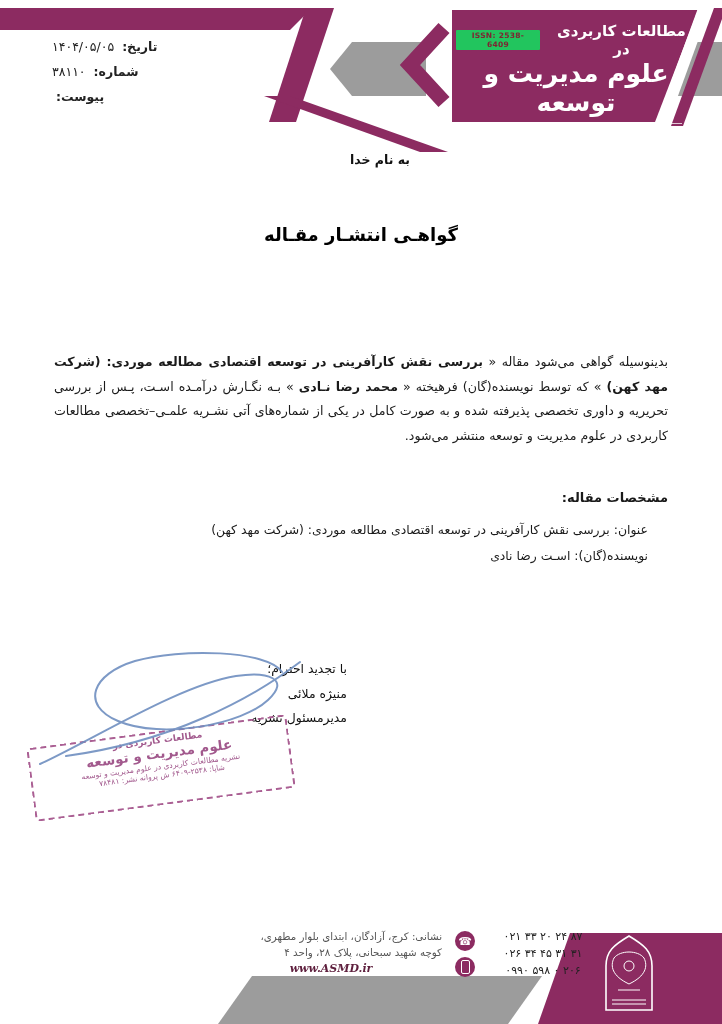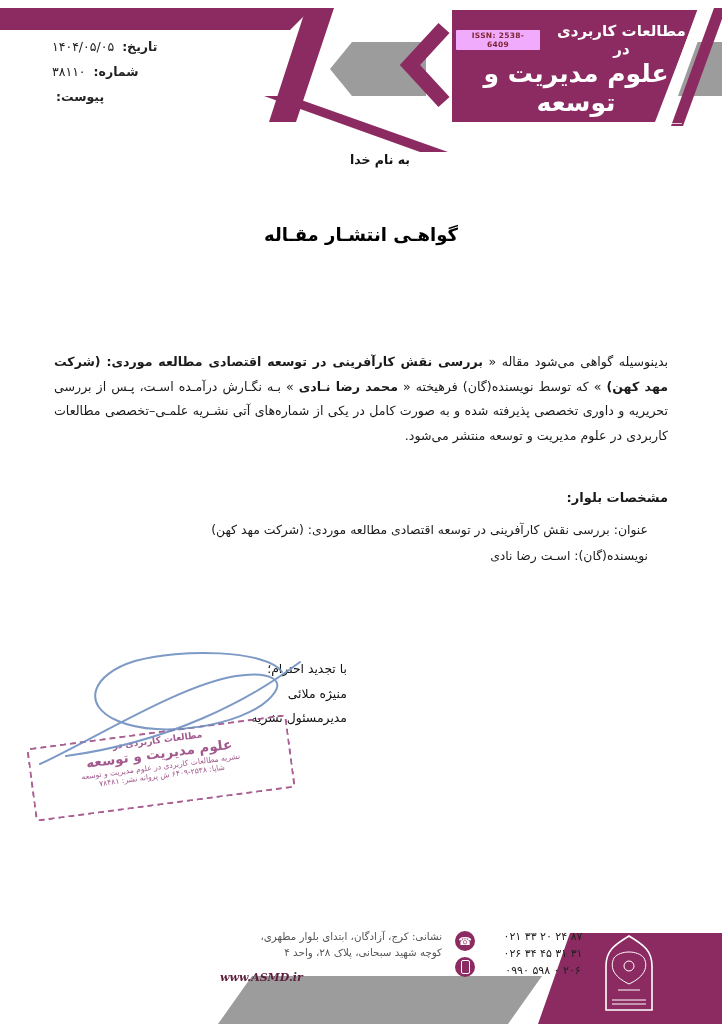--- a/index.html
+++ b/index.html
@@ -6,21 +6,21 @@
   #page{position:relative;width:722px;height:1024px;background:#ffffff;margin:0 auto;
         overflow:hidden;font-family:"DejaVu Sans",sans-serif;direction:rtl;}
 
   
   #hdr-svg{position:absolute;top:0;left:0;z-index:1;}
   #logo-block{position:absolute;left:456px;top:14px;width:240px;height:106px;z-index:2;
               color:#fff;text-align:center;}
   .logo-row1{display:flex;flex-direction:row;justify-content:center;align-items:center;
              gap:7px;margin-top:8px;}
   .logo-t1{font-size:15px;font-weight:bold;}
-  .issn-badge{direction:ltr;font-size:7.5px;font-weight:bold;background:#f0abfc;
+  .issn-badge{direction:ltr;font-size:7.5px;font-weight:bold;background:#22c55e;
               color:#7E2433;padding:1px 5px;border-radius:1px;letter-spacing:.3px;}
   .logo-t2{font-size:25px;font-weight:bold;line-height:1.15;margin-top:2px;}
   .logo-tag{font-size:7.6px;margin:5px 14px 0 14px;padding-top:3px;
             border-top:1px solid rgba(255,255,255,.75);}
 
   #hdr-meta{position:absolute;left:52px;top:34px;width:148px;z-index:3;
             font-size:12.5px;color:#222;text-align:left;direction:rtl;}
   #hdr-meta .row{height:25px;line-height:25px;white-space:nowrap;}
   #hdr-meta .lbl{font-weight:bold;margin-left:4px;}
 
@@ -47,21 +47,21 @@
   #stamp .s1{font-size:13.5px;font-weight:bold;letter-spacing:-.3px;}
   #stamp .s2{font-size:7.6px;margin-top:1px;}
   #stamp .s3{font-size:7.6px;}
   #sig-svg{position:absolute;left:0;top:0;z-index:5;pointer-events:none;}
 
   
   #ftr-svg{position:absolute;left:0;bottom:0;z-index:1;}
   #ftr-address{position:absolute;left:220px;top:928px;width:222px;z-index:3;
                font-size:10.3px;line-height:16px;color:#555;text-align:right;direction:rtl;}
   #ftr-website{font-family:"DejaVu Serif",serif;font-style:italic;font-weight:bold;
-               font-size:11px;color:#5E1F3D;text-align:left;direction:ltr;margin-top:10px;}
+               font-size:11px;color:#5E1F3D;text-align:center;direction:ltr;margin-top:1px;}
   .ftr-icon{position:absolute;width:20px;height:20px;border-radius:50%;background:#8C2B61;
             z-index:3;display:flex;align-items:center;justify-content:center;}
   #icon-phone{left:455px;top:931px;color:#fff;font-size:11px;}
   #icon-mobile{left:455px;top:957px;}
   #icon-mobile .scr{width:7px;height:12px;border:1.4px solid #fff;border-radius:2px;}
   #ftr-phones{position:absolute;left:487px;top:928px;width:112px;z-index:3;direction:ltr;
               text-align:center;font-size:11px;line-height:17px;color:#222;white-space:nowrap;}
 </style>
 </head>
 <body>
@@ -132,21 +132,21 @@
   </div>
 
   <div id="bismillah">به نام خدا</div>
   <div id="doc-title">گواهـی انتشـار مقـاله</div>
 
   <div id="body-par">
     <span>بدینوسیله گواهی می‌شود مقاله « </span><span class="b">بررسی نقش کارآفرینی در توسعه اقتصادی مطالعه موردی: (شرکت مهد کهن)</span><span> » که توسط نویسنده(گان) فرهیخته « </span><span class="b">محمد رضا نـادی</span><span> » بـه نگـارش درآمـده اسـت، پـس از بررسی تحریریه و داوری تخصصی پذیرفته شده و به صورت کامل در یکی از شماره‌های آتی نشـریه علمـی–تخصصی مطالعات کاربردی در علوم مدیریت و توسعه منتشر می‌شود.</span>
   </div>
 
   <div id="specs">
-    <div class="h">مشخصات بلوار:</div>
+    <div class="h">مشخصات مقاله:</div>
     <div class="ln">عنوان: بررسی نقش کارآفرینی در توسعه اقتصادی مطالعه موردی: (شرکت مهد کهن)</div>
     <div class="ln">نویسنده(گان): اسـت رضا نادی</div>
   </div>
 
   <div id="sig-text">
     <div>با تجدید احترام؛</div>
     <div>منیژه ملائی</div>
     <div>مدیرمسئول نشریه</div>
   </div>
 

